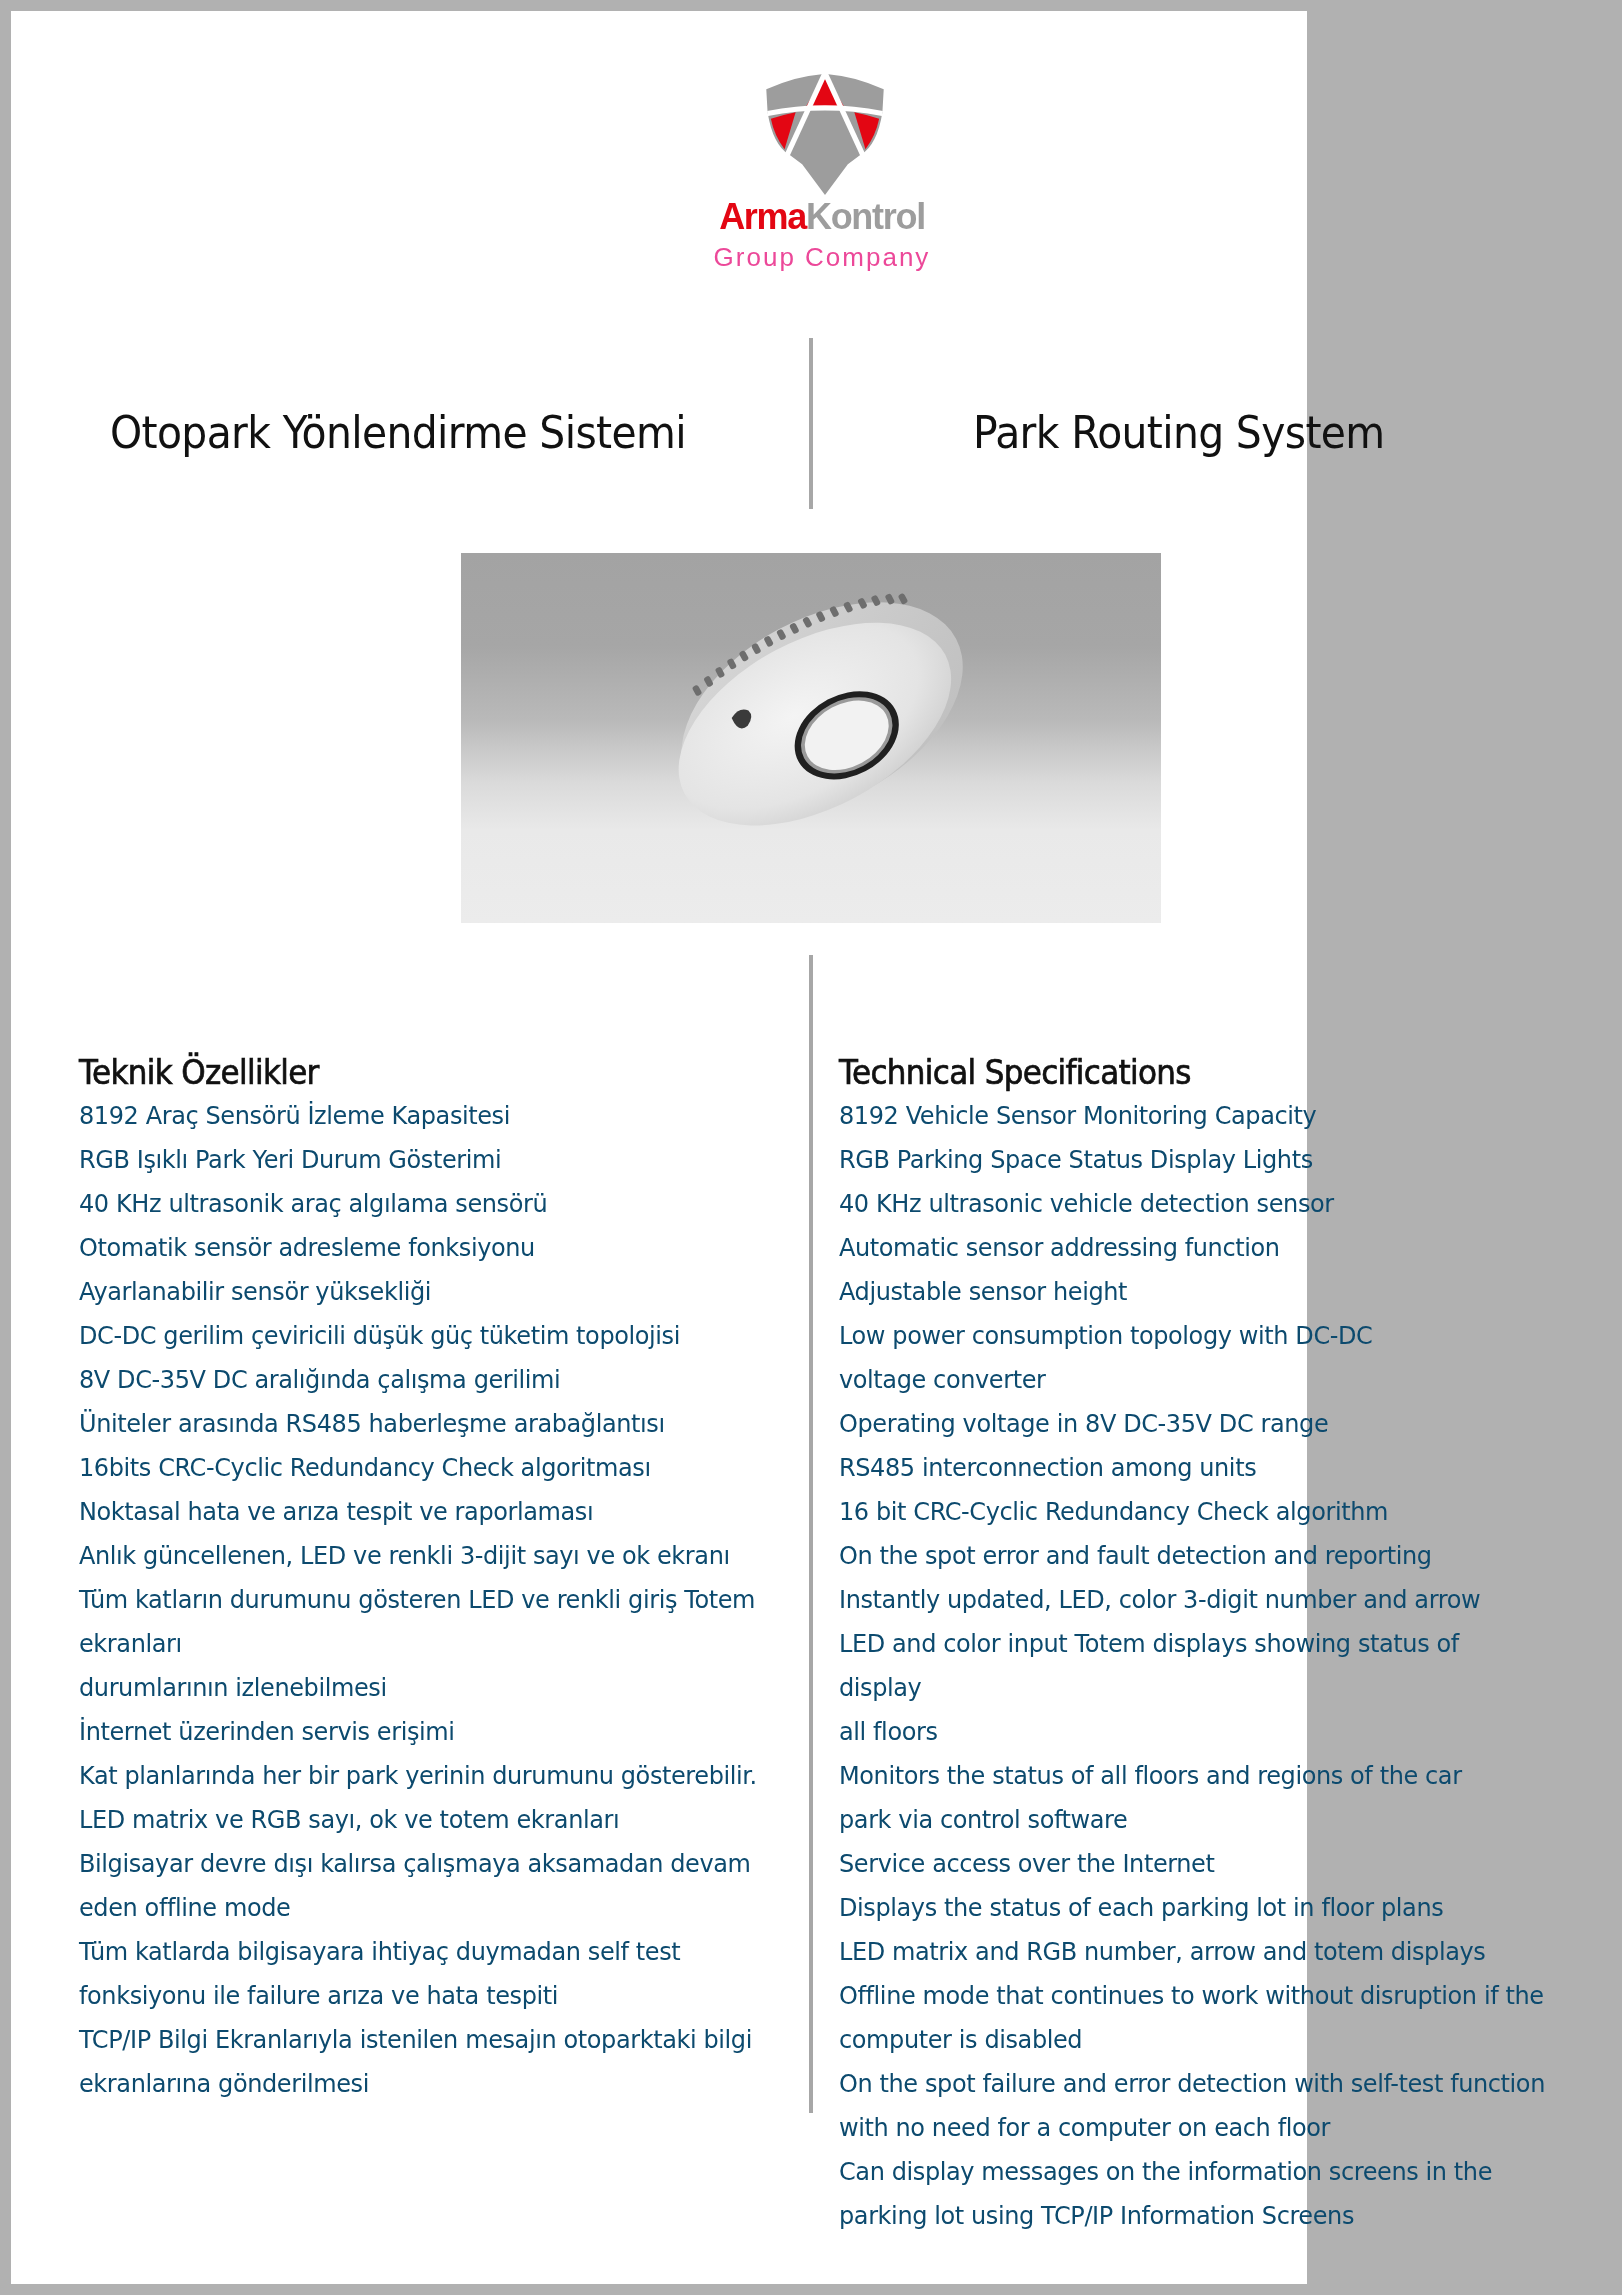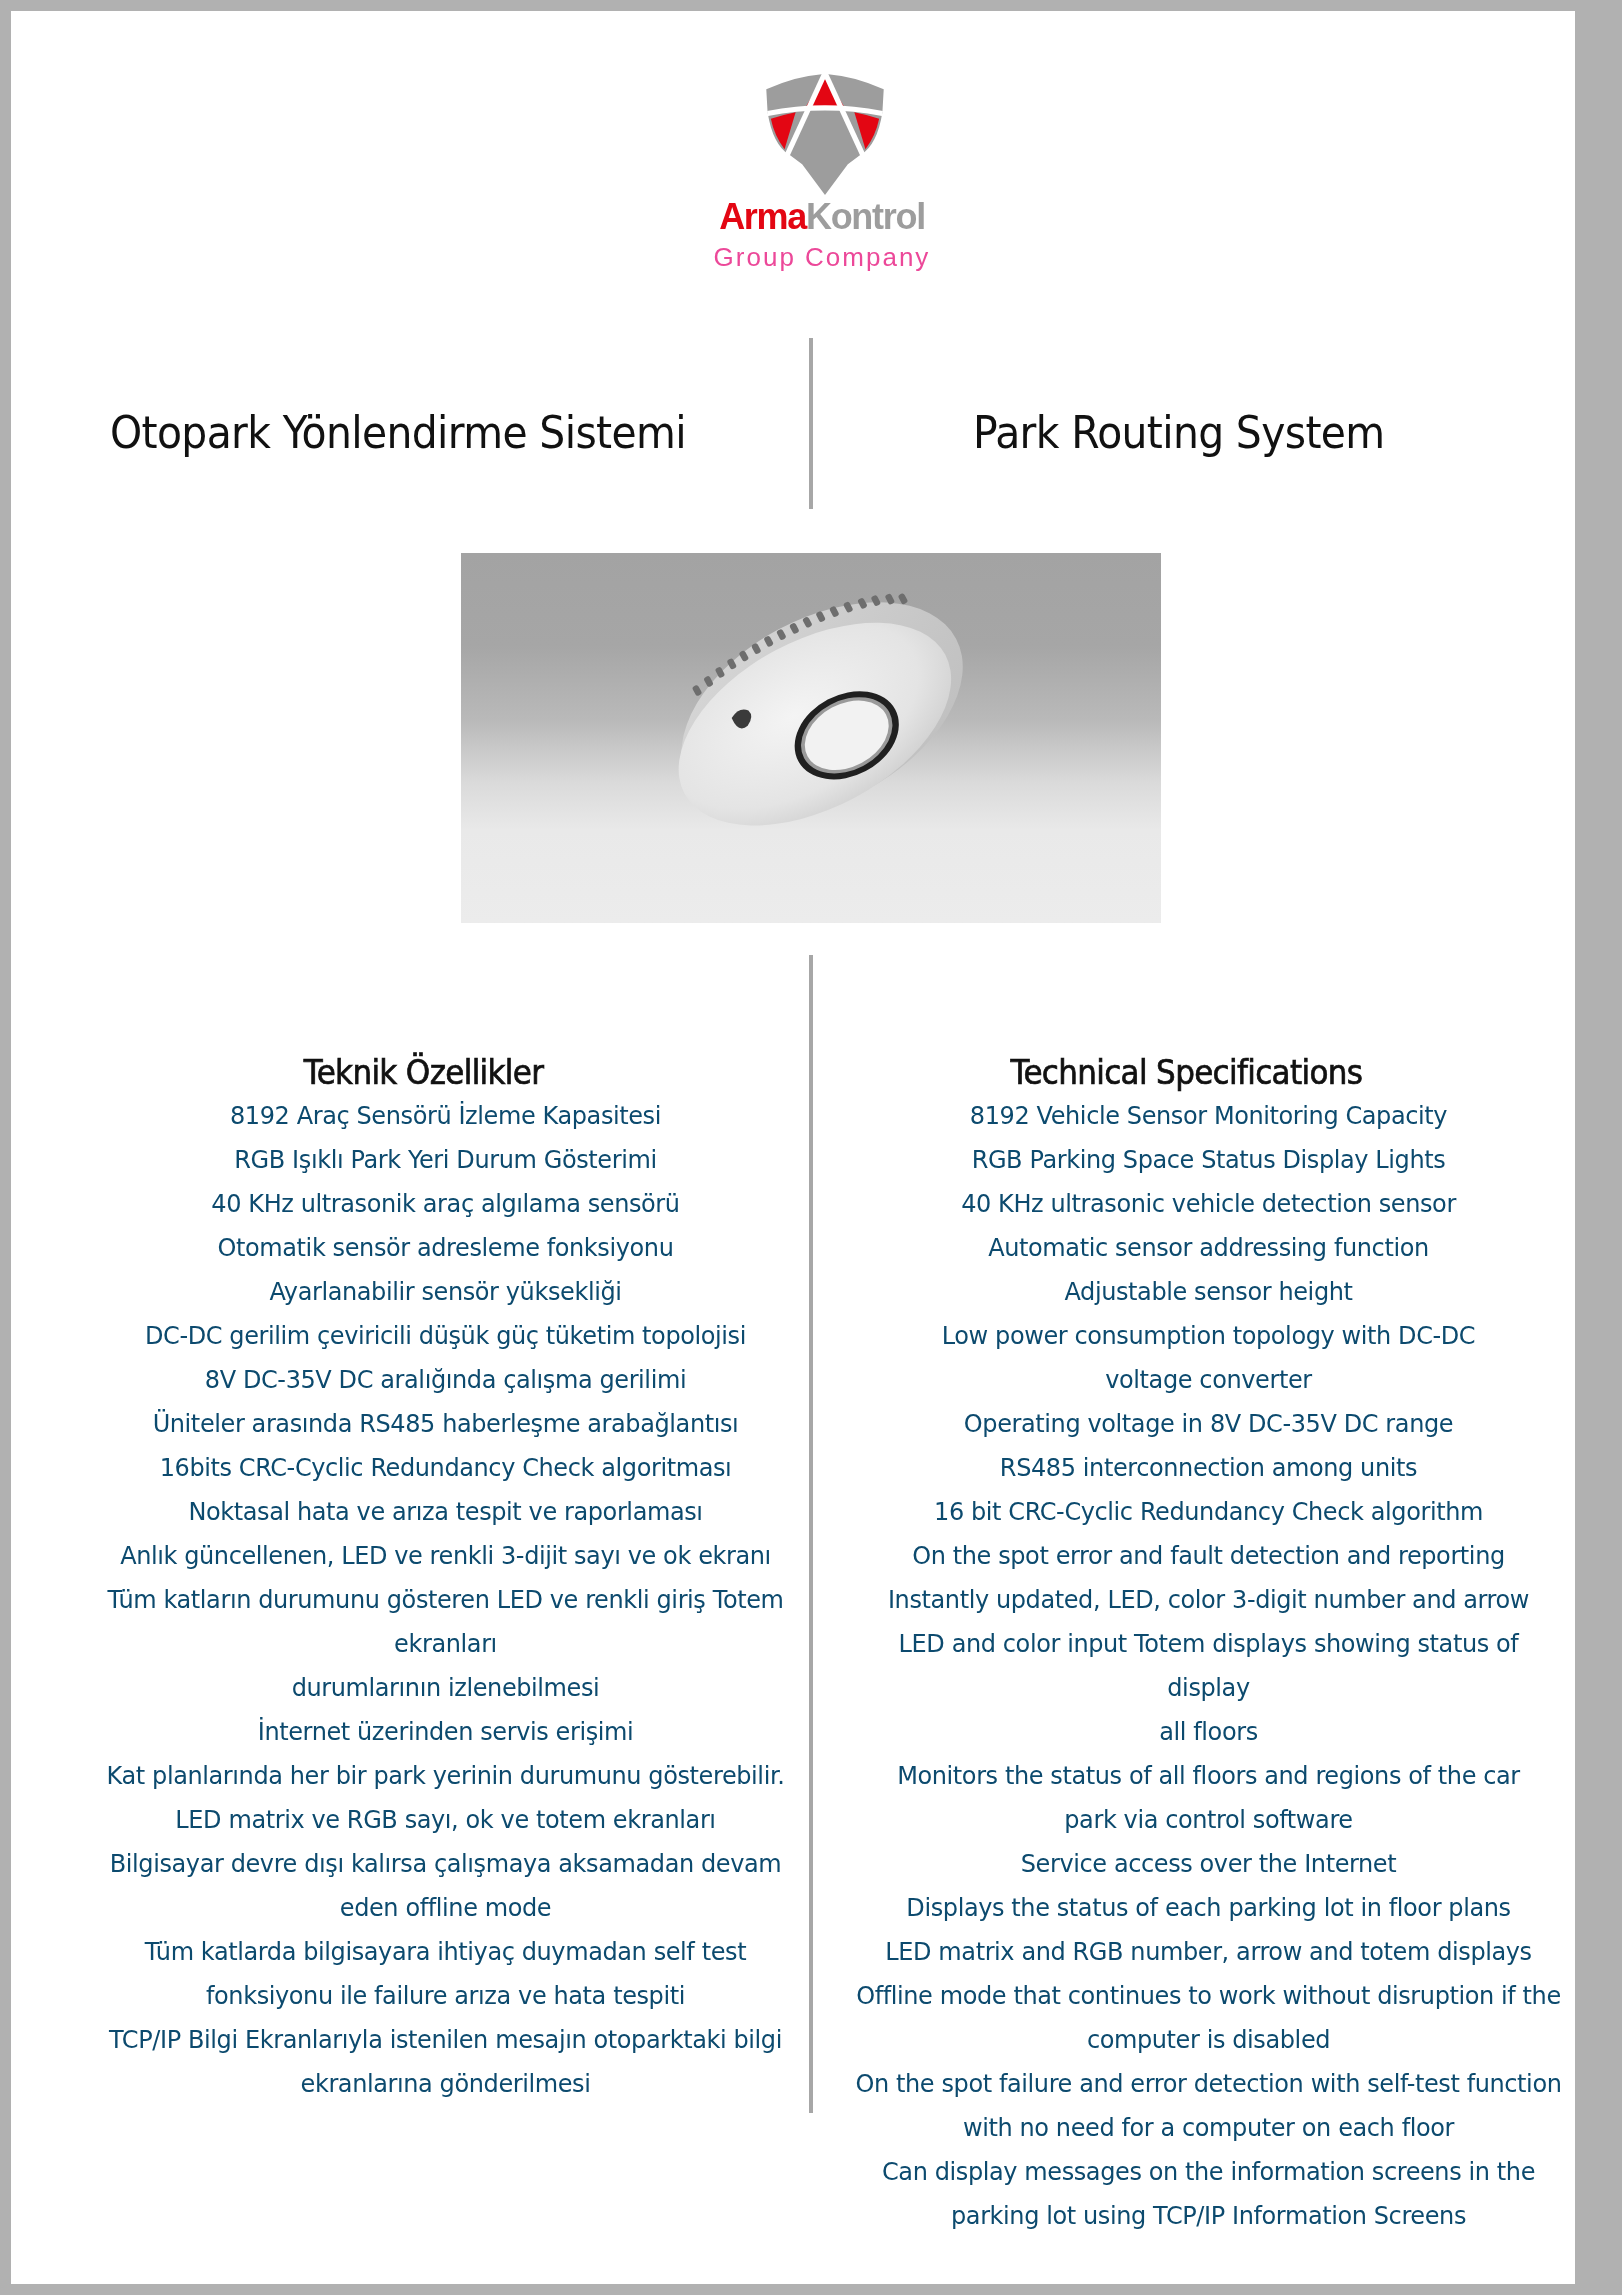--- a/index.html
+++ b/index.html
@@ -1,19 +1,19 @@
 <!DOCTYPE html>
 <html style="font-size:10.5px"><head>
   <meta charset="utf-8">
   <style>
     * { box-sizing: border-box; margin: 0; padding: 0; }
     html, body { width: 1623px; height: 2295px; background: #b1b1b1; overflow: hidden; }
     body { position: relative; font-family: "Liberation Sans", "DejaVu Sans", sans-serif; color: #111; }
     .page {
-      position: absolute; left: 11px; top: 11px; width: 1564px; height: 2273px;
+      position: absolute; left: 11px; top: 11px; width: 1296px; height: 2273px;
       background: #ffffff;
       text-decoration: underline;
     }
     
     .logo { position: absolute; left: 700px; top: 51px; width: 222px; height: 222px; }
     .logo svg.mark { position: absolute; left: 55px; top: 11px; width: 118px; height: 122px; }
     .brand-name {
       position: absolute; left: 0; width: 222px; top: 137px; text-align: center;
       font-family: "Liberation Sans", sans-serif; font-weight: bold; font-size: 36px; letter-spacing: -1.3px;
       line-height: 1;
@@ -36,21 +36,21 @@
     }
     .title.tr { left: 99px; }
     .title.en { left: 962px; }
     
     .product {
       position: absolute; left: 450px; top: 542px; width: 700px; height: 370px; overflow: hidden;
       background: linear-gradient(to bottom, #a3a3a3 0%, #a6a6a6 25%, #b9b9b9 45%, #dadada 62%, #e9e9e9 75%, #ececec 100%);
     }
     .product svg { position: absolute; left: 0; top: 0; width: 700px; height: 370px; }
     
-    .col { position: absolute; top: 1040px; width: 733px; text-align: center; }
+    .col { position: absolute; top: 1040px; width: 733px; }
     .col.left { left: 68px; }
     .col.right { left: 822px; width: 739px; margin-left: 6px; }
     .col h2 {
       font-family: "DejaVu Sans", sans-serif; font-weight: normal; font-size: 33px; color: #111;
       line-height: 43px; letter-spacing: -0.7px; -webkit-text-stroke: 0.7px #111; margin-bottom: 0;
       transform: scaleX(0.94); transform-origin: left top; white-space: nowrap;
     }
     .col ul { list-style: none; }
     .col li {
       font-family: "DejaVu Sans", sans-serif; font-size: 24px; line-height: 44px; color: #0c4a6e;

